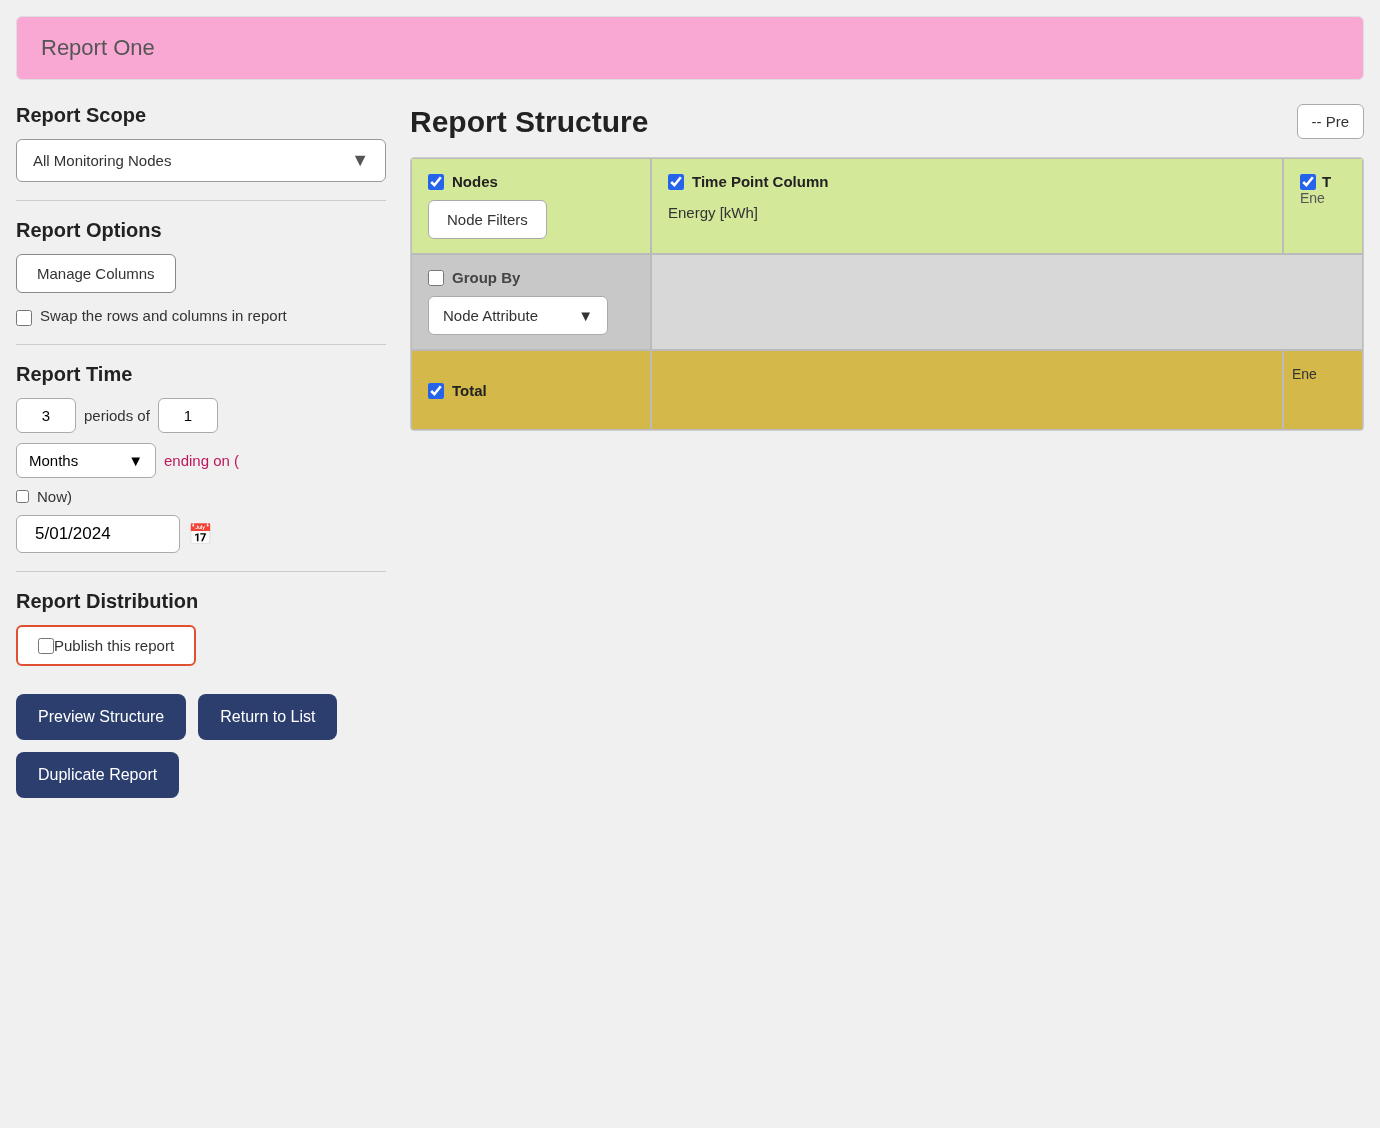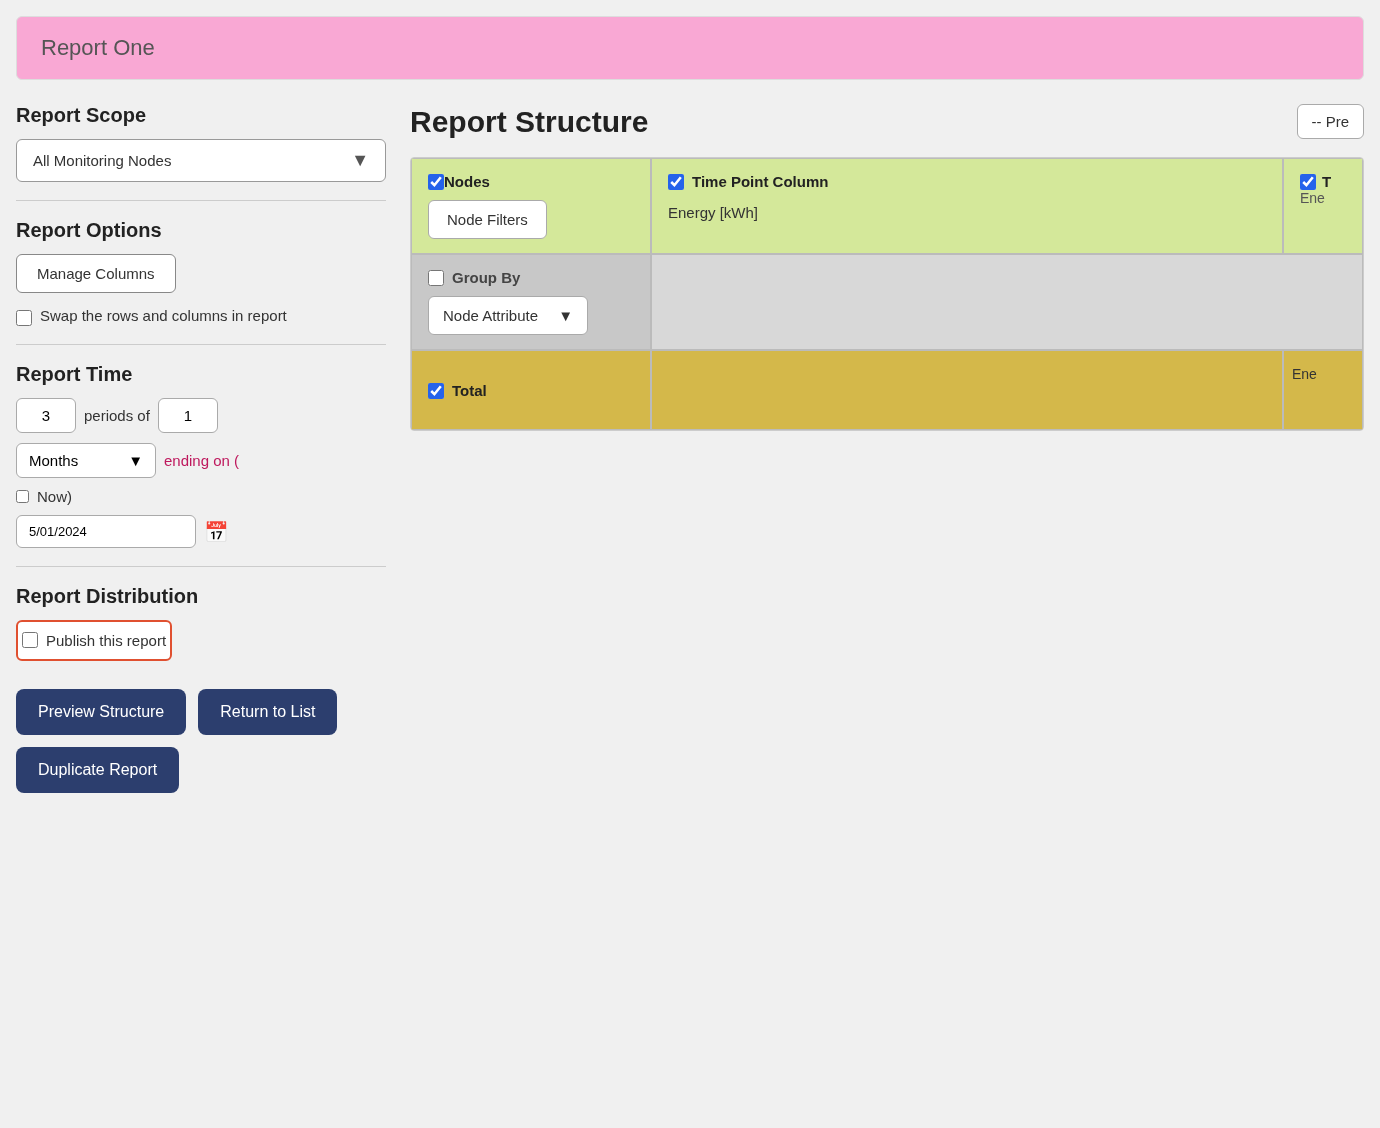--- a/index.html
+++ b/index.html
@@ -139,40 +139,39 @@
       font-size: 15px;
       color: #333;
       margin-bottom: 10px;
     }
     .date-input-row {
       display: flex;
       align-items: center;
       gap: 8px;
     }
     .date-input {
-      padding: 8px 12px;
-      border: 1px solid #aaa;
-      border-radius: 6px;
-      font-size: 13px;
-      width: 180px;
+      padding: 8px 18px;
+      border: 1px solid #aaa;
+      border-radius: 6px;
+      font-size: 17px;
+      width: 164px;
     }
     .calendar-icon {
       font-size: 20px;
       color: #555;
     }
     .distribution-section {
       margin-top: 4px;
     }
     .publish-checkbox-container {
       display: inline-flex;
-      align-items: flex-start;
-      gap: 8px;
+      align-items: flex-end;
       border: 2px solid #e05030;
       border-radius: 6px;
-      padding: 10px 4px;
+      padding: 10px 20px;
       background: #fff;
       font-size: 15px;
       color: #333;
     }
     .publish-checkbox-container input[type="checkbox"] {
       width: 16px;
       height: 16px;
     }
     .bottom-buttons {
       display: flex;
@@ -233,20 +232,21 @@
       padding: 14px 16px;
       grid-row: 1 / 2;
       grid-column: 1 / 2;
       display: flex;
       flex-direction: column;
       gap: 10px;
     }
     .nodes-header {
       display: flex;
       align-items: flex-end;
+      gap: 8px;
       font-weight: 700;
       font-size: 15px;
       color: #222;
     }
     .node-filters-btn {
       background: #fff;
       border: 1px solid #aaa;
       border-radius: 6px;
       padding: 10px 18px;
       font-size: 15px;
@@ -317,21 +317,21 @@
       display: flex;
       align-items: center;
       justify-content: space-between;
       background: #fff;
       border: 1px solid #aaa;
       border-radius: 6px;
       padding: 10px 14px;
       font-size: 15px;
       cursor: pointer;
       color: #333;
-      width: 160px;
+      width: 180px;
     }
     .group-by-empty {
       background: #d8d8d8;
       border: 1px solid #bbb;
       grid-row: 2 / 3;
       grid-column: 2 / 4;
     }
     
     .total-cell {
       background: #d4b84a;

